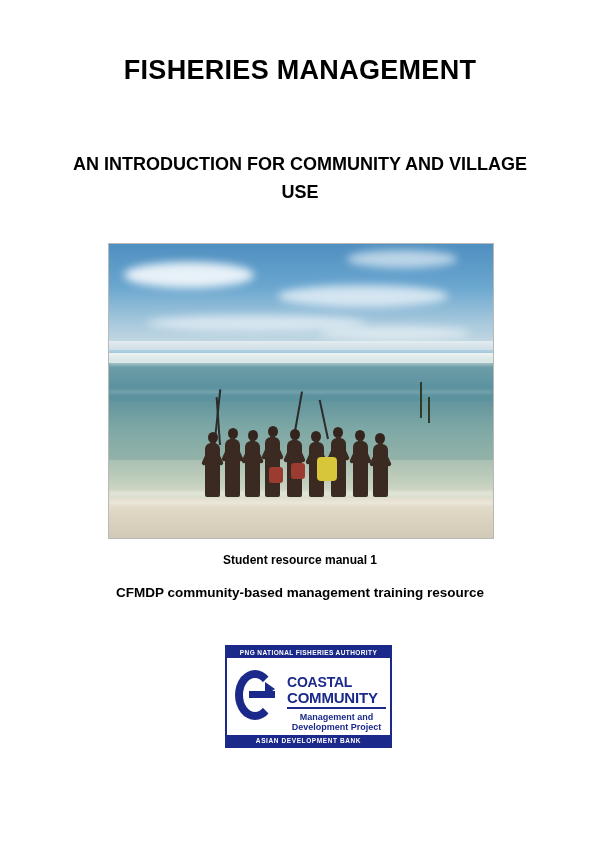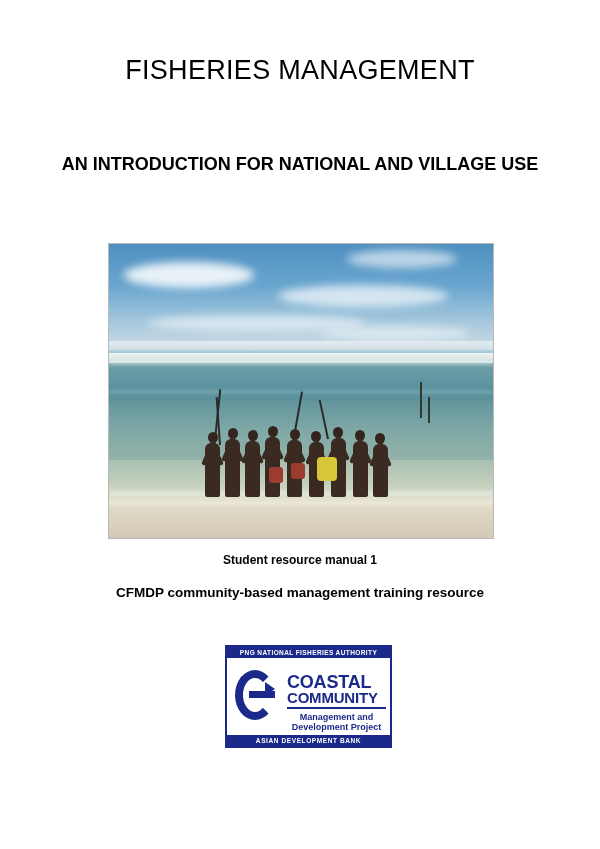--- a/index.html
+++ b/index.html
@@ -22,21 +22,21 @@
     background: #ffffff;
     box-sizing: border-box;
   }
   .title {
     position: absolute;
     top: 55px;
     left: 0;
     width: 600px;
     text-align: center;
     font-size: 27px;
-    font-weight: normal;
+    font-weight: bold;
     letter-spacing: 0.3px;
   }
   .subtitle {
     position: absolute;
     top: 150px;
     left: 60px;
     width: 480px;
     text-align: center;
     font-size: 18px;
     font-weight: bold;
@@ -252,21 +252,21 @@
     border-bottom: 7px solid transparent;
   }
   .logo-text {
     flex: 1;
     padding: 3px 4px 2px 2px;
     display: flex;
     flex-direction: column;
     justify-content: center;
   }
   .logo-coastal {
-    font-size: 18px;
+    font-size: 14px;
     font-weight: bold;
     color: #1b2a8a;
     line-height: 15px;
     letter-spacing: -0.2px;
     margin-top: 12px;
   }
   .logo-fisheries {
     font-size: 15px;
     font-weight: bold;
     color: #1b2a8a;
@@ -286,21 +286,21 @@
     text-align: center;
   }
 </style>
 </head>
 <body>
 
 <div class="page">
 
   <div class="title">FISHERIES MANAGEMENT</div>
 
-  <div class="subtitle">AN INTRODUCTION FOR NATIONAL AND VILLAGE USE</div>
+  <div class="subtitle">AN INTRODUCTION FOR COMMUNITY AND VILLAGE USE</div>
 
   <div class="photo-frame">
     <div class="sky"></div>
     <div class="cloud c1"></div>
     <div class="cloud c2"></div>
     <div class="cloud c3"></div>
     <div class="cloud c4"></div>
     <div class="cloud c5"></div>
     <div class="horizon-haze"></div>
     <div class="reef-line"></div>

